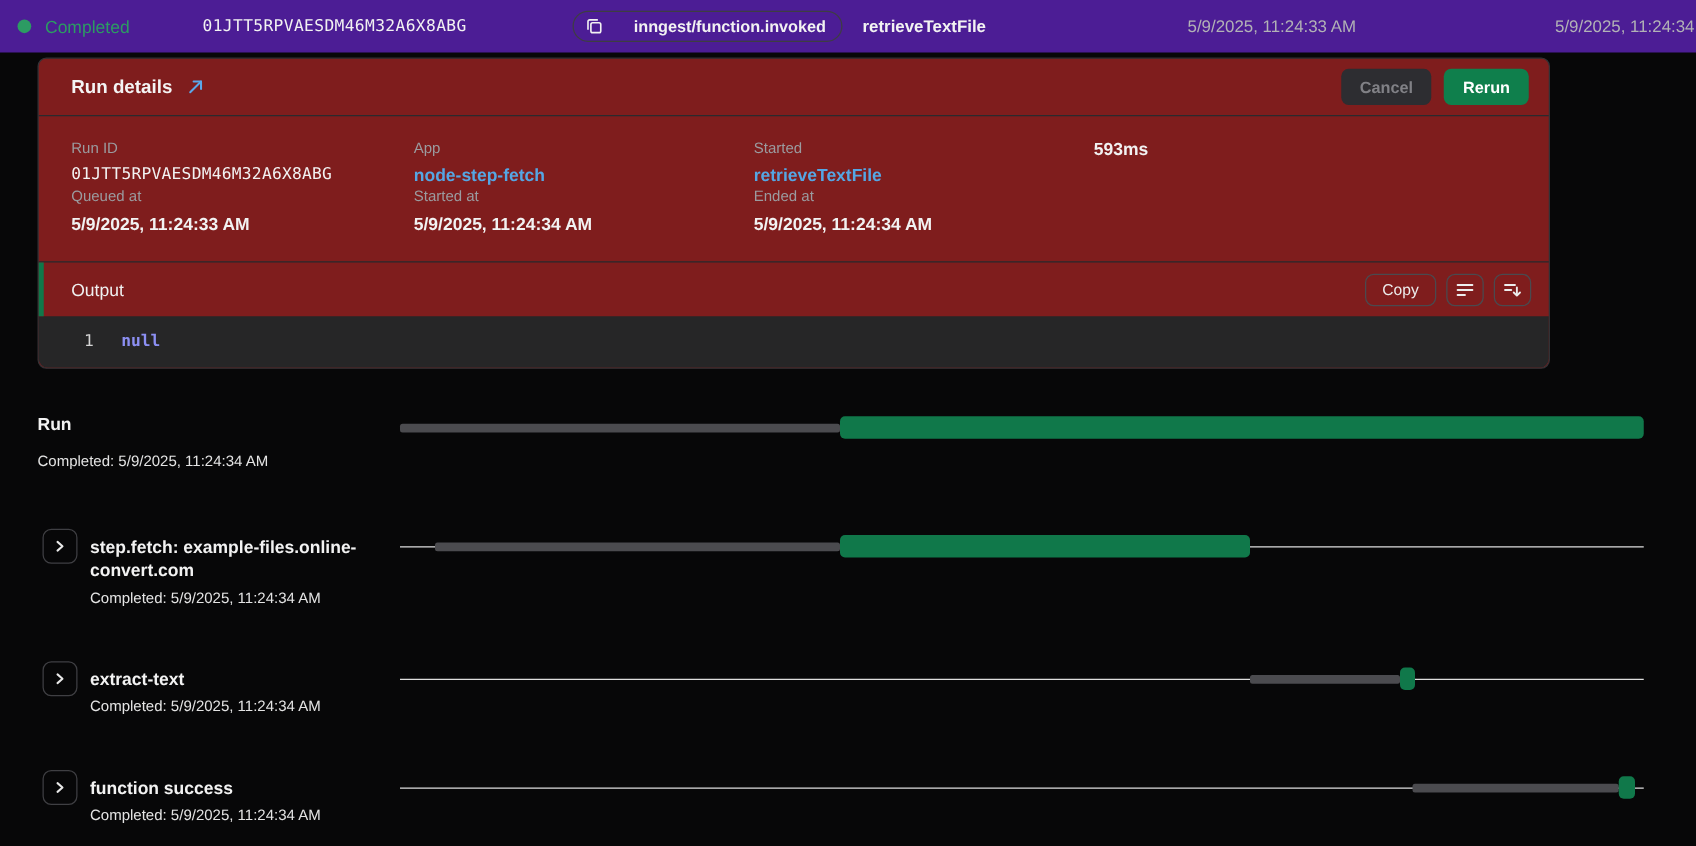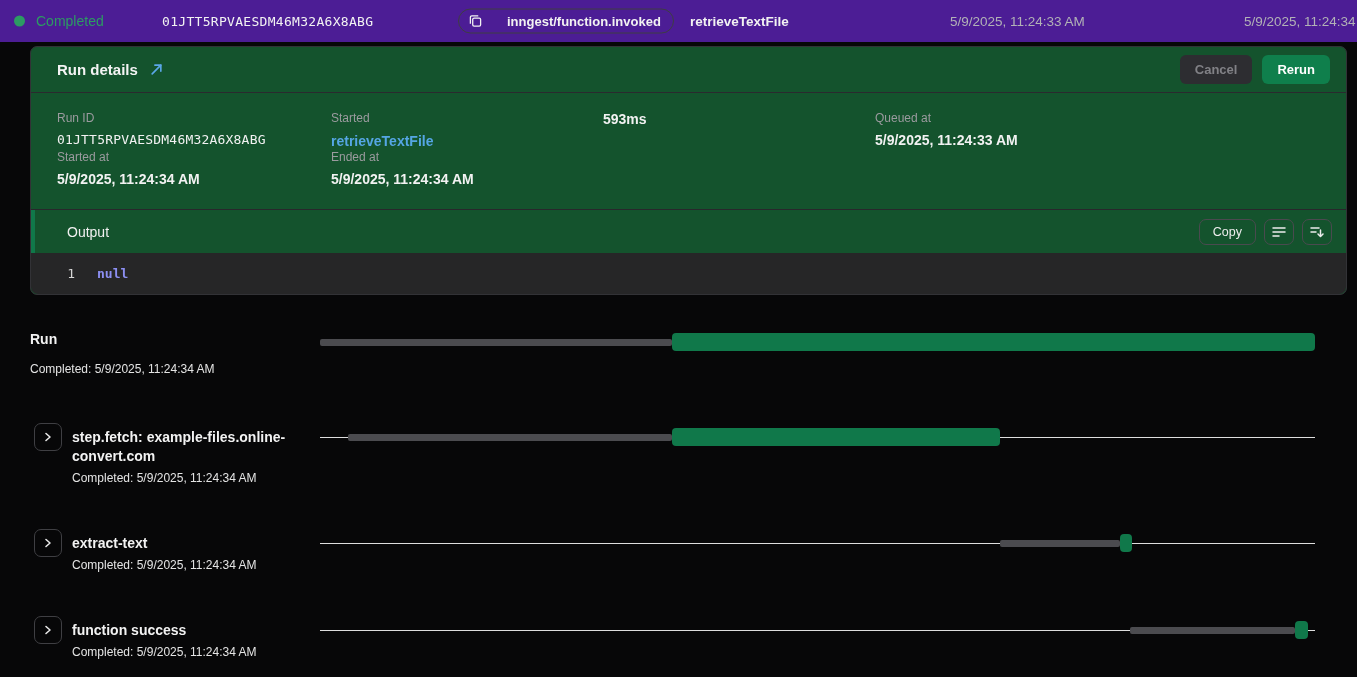--- a/index.html
+++ b/index.html
@@ -22,22 +22,22 @@
     left:458px; display:flex; align-items:center; gap:25px;
     border:1px solid #3e3e42; border-radius:14px; padding:4px 12px 4px 10px;
     font-size:13px; font-weight:700; color:#f2f2f2; background:transparent; cursor:pointer;
   }
   .top-fn { left:690px; font-size:13.5px; font-weight:700; color:#f2f2f2; }
   .top-time-1 { left:950px; font-size:13.5px; color:#b2b2b6; }
   .top-time-2 { left:1244px; font-size:13.5px; color:#b2b2b6; }
 
   
   .panel {
-    position:absolute; left:30px; top:46px; width:1317px;
-    background:#14532d; border:1px solid #323236; border-radius:7px;
+    position:absolute; left:30px; top:46px; width:1210px;
+    background:#7f1d1d; border:1px solid #323236; border-radius:7px;
   }
   .panel-header {
     height:46px; display:flex; align-items:center;
     padding:0 16px 0 26px; border-bottom:1px solid #2a2a2e;
   }
   .panel-title { font-size:15px; font-weight:600; color:#f4f4f4; }
   .ext-link { margin-left:12px; display:inline-flex; cursor:pointer; }
   .header-actions { margin-left:auto; display:flex; gap:10px; }
   .btn {
     border:none; border-radius:6px; padding:7px 15px;
@@ -53,21 +53,21 @@
   .field-label { font-size:12px; color:#9b9b9f; margin-bottom:7px; }
   .field-value { font-size:14px; font-weight:700; color:#f2f2f2; }
   .field-value.mono { font-size:13px; font-weight:500; letter-spacing:0.2px; }
   .field-link { font-size:14px; font-weight:700; color:#55a6e4; text-decoration:none; cursor:pointer; }
 
   .output-header {
     position:relative; height:44px; display:flex; align-items:center;
     padding:0 14px 0 26px; border-top:1px solid #28282c;
   }
   .output-accent { position:absolute; left:0; top:0; bottom:0; width:4px; background:#10784a; }
-  .output-title { font-size:14px; color:#f0f0f0;margin-left:10px; }
+  .output-title { font-size:14px; color:#f0f0f0; }
   .output-actions { margin-left:auto; display:flex; gap:8px; }
   .btn-copy {
     background:transparent; border:1px solid #4a4a4f; border-radius:7px;
     color:#ededed; font-size:12.5px; padding:5px 13px; cursor:pointer;
     font-family:"Liberation Sans", sans-serif;
   }
   .icon-btn {
     width:30px; height:26px; background:transparent; border:1px solid #4a4a4f;
     border-radius:7px; display:flex; align-items:center; justify-content:center; cursor:pointer;
   }
@@ -136,20 +136,24 @@
     <div class="header-actions">
       <button class="btn btn-cancel">Cancel</button>
       <button class="btn btn-rerun">Rerun</button>
     </div>
   </div>
 
   <div class="detail-grid">
     <div>
       <div class="field-label">Run ID</div>
       <div class="field-value mono">01JTT5RPVAESDM46M32A6X8ABG</div>
+    </div>
+    <div>
+      <div class="field-label">App</div>
+      <a class="field-link">node-step-fetch</a>
     </div>
     <div>
       <div class="field-label">Started</div>
       <a class="field-link">retrieveTextFile</a>
     </div>
     <div>
       <div class="field-value">593ms</div>
     </div>
     <div>
       <div class="field-label">Queued at</div>

